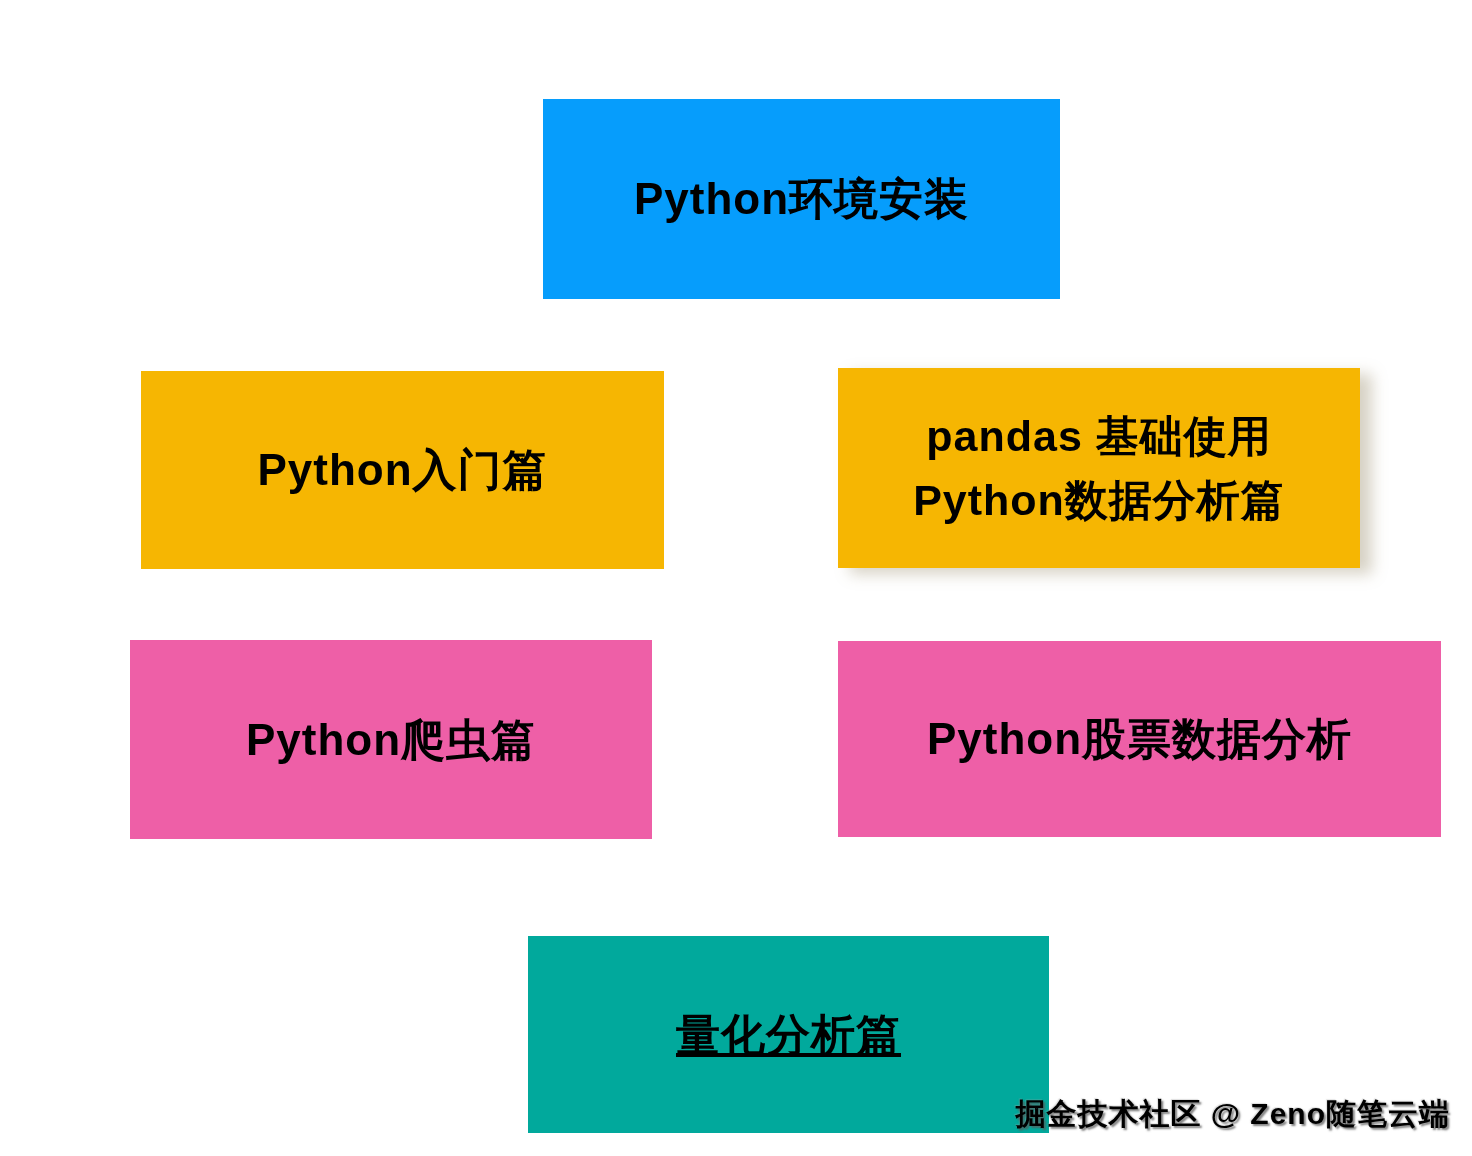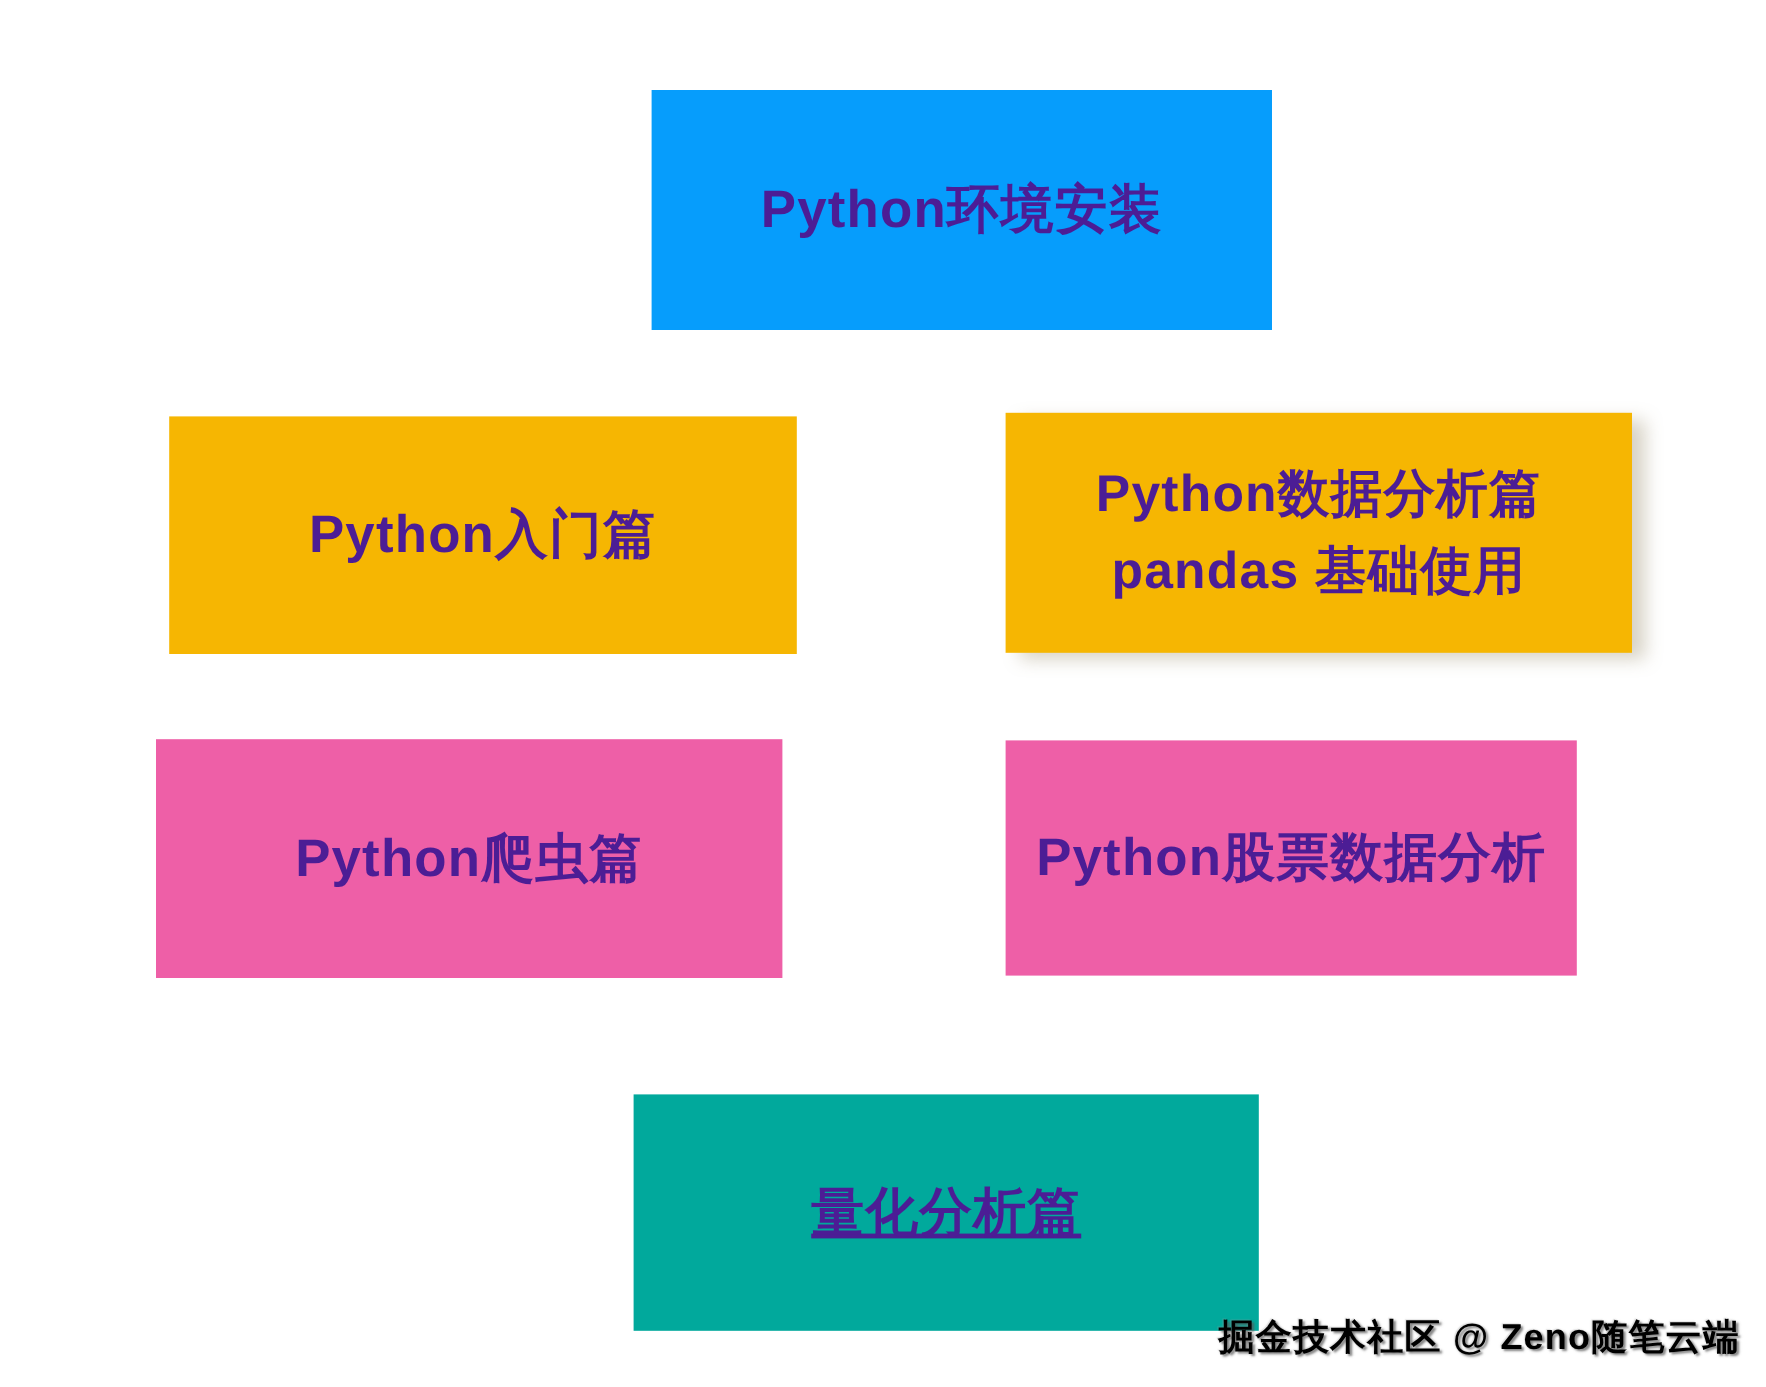--- a/index.html
+++ b/index.html
@@ -15,37 +15,38 @@
     background: #ffffff;
     overflow: hidden;
   }
   .node {
     position: absolute;
     display: flex;
     flex-direction: column;
     align-items: center;
     justify-content: center;
     text-align: center;
-    color: #4c1d95;
+    color: #000000;
     font-weight: 600;
     font-size: 44px;
     letter-spacing: 1px;
     line-height: 1.5;
+    margin-top: 24px;
   }
   .node--blue   { background: var(--color-blue,   #069DFC); }
   .node--yellow { background: var(--color-yellow, #F6B602); }
   .node--pink   { background: var(--color-pink,   #EE5FA7); }
   .node--teal   { background: var(--color-teal,   #01A99C); }
   .node--shadow { box-shadow: 12px 6px 14px rgba(140, 125, 90, 0.35); }
 
   .pos-env    { left: 543px; top: 75px;  width: 517px; height: 200px; }
   .pos-intro  { left: 141px; top: 347px; width: 523px; height: 198px; }
   .pos-data   { left: 838px; top: 344px; width: 522px; height: 200px; font-size: 43px; }
   .pos-spider { left: 130px; top: 616px; width: 522px; height: 199px; }
-  .pos-stock  { left: 838px; top: 617px; width: 476px; height: 196px; }
+  .pos-stock  { left: 838px; top: 617px; width: 603px; height: 196px; }
   .pos-quant  { left: 528px; top: 912px; width: 521px; height: 197px; text-decoration: underline; }
 
   .node-line { display: block; }
 
   .watermark {
     position: absolute;
     right: 22px;
     top: 1094px;
     font-size: 30px;
     font-weight: 700;
@@ -63,22 +64,22 @@
 
   <div class="node node--blue pos-env">
     <span class="node-line">Python环境安装</span>
   </div>
 
   <div class="node node--yellow pos-intro">
     <span class="node-line">Python入门篇</span>
   </div>
 
   <div class="node node--yellow node--shadow pos-data">
+    <span class="node-line">pandas 基础使用</span>
     <span class="node-line">Python数据分析篇</span>
-    <span class="node-line">pandas 基础使用</span>
   </div>
 
   <div class="node node--pink pos-spider">
     <span class="node-line">Python爬虫篇</span>
   </div>
 
   <div class="node node--pink pos-stock">
     <span class="node-line">Python股票数据分析</span>
   </div>
 

